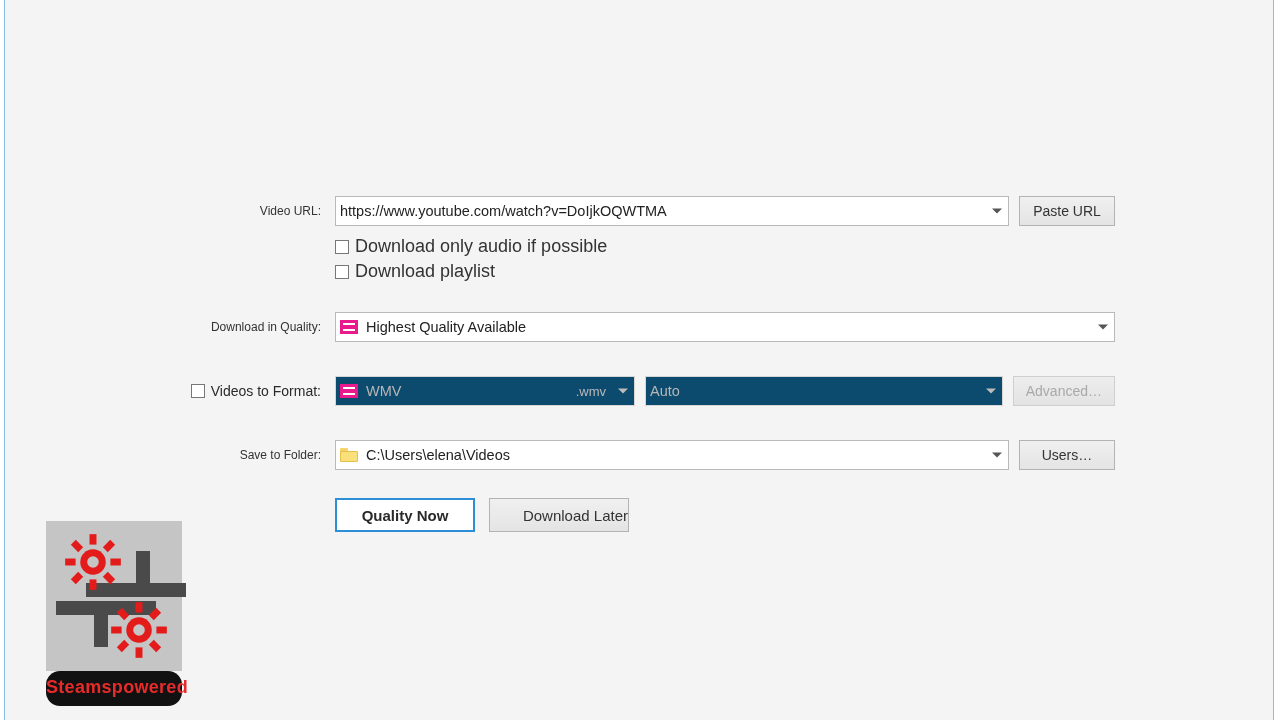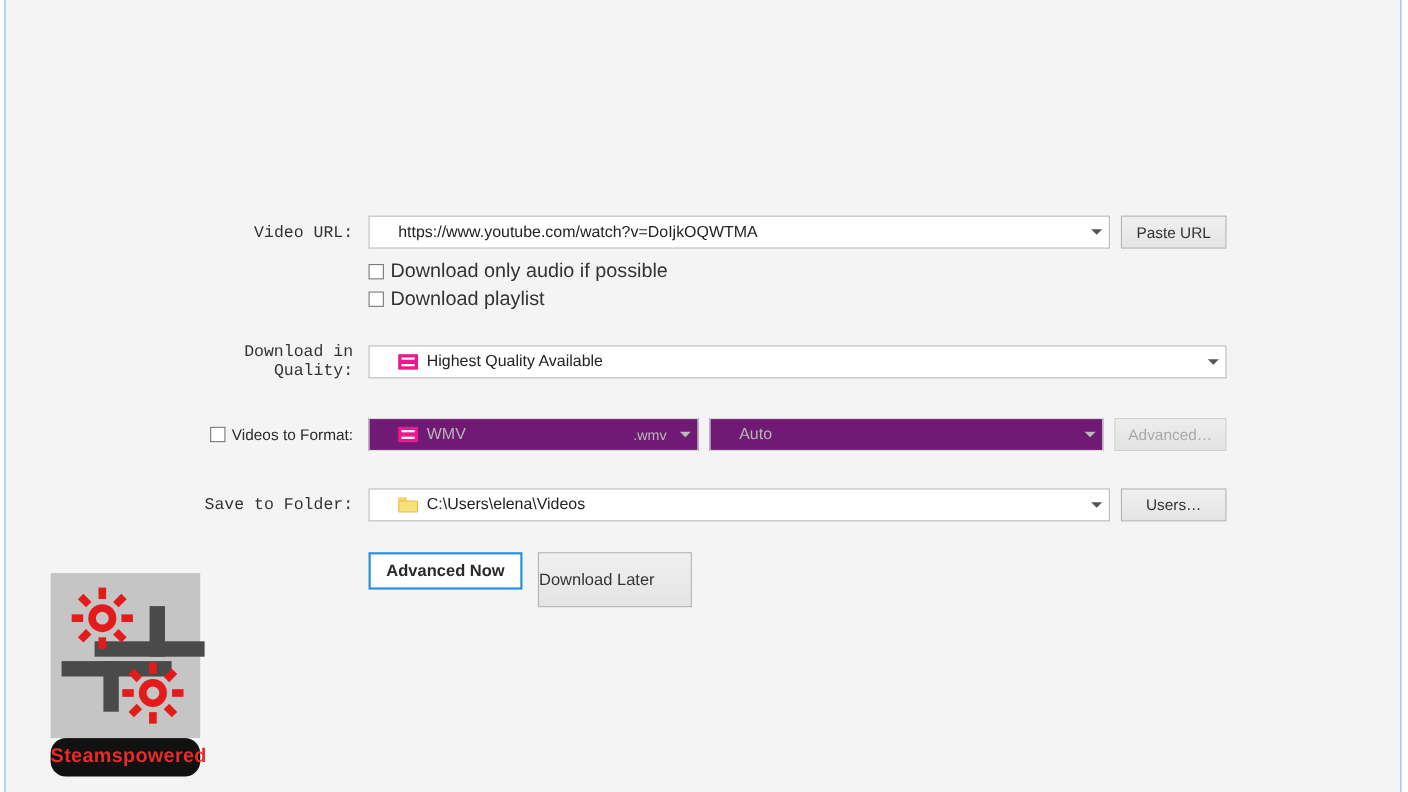--- a/index.html
+++ b/index.html
@@ -29,55 +29,54 @@
   .row {
     display: flex;
     align-items: center;
     margin-bottom: 10px;
   }
   .label-col {
     width: 160px;
     text-align: right;
     padding-right: 14px;
     color: #333;
-    font-size: 15px;
-    font-family: Liberation Mono, monospace;
+    font-size: 12px;
   }
   .field-col {
     flex: 1;
     display: flex;
     align-items: center;
     gap: 10px;
   }
   .combo {
     display: flex;
     align-items: center;
     border: 1px solid #b9b9b9;
     background: #fff;
     height: 30px;
-    padding: 0 26px;
+    padding: 0 4px;
     position: relative;
     flex: 1;
   }
   .combo .drop-arrow {
     position: absolute;
     right: 6px;
     top: 50%;
     transform: translateY(-50%);
     width: 0; height: 0;
     border-left: 5px solid transparent;
     border-right: 5px solid transparent;
     border-top: 5px solid #555;
   }
   .combo .text {
     font-size: 14.5px;
     color: #222;
     white-space: nowrap;
   }
-  .combo.disabled { background: #701a75; border-color: #d6d6d6; }
+  .combo.disabled { background: #0c4a6e; border-color: #d6d6d6; }
   .combo.disabled .text { color: #b7b7b7; }
   .combo.disabled .drop-arrow { border-top-color: #bbb; }
   .btn {
     height: 30px;
     min-width: 96px;
     padding: 0 12px;
     background: linear-gradient(#f0f0f0,#e4e4e4);
     border: 1px solid #b3b3b3;
     font-size: 14px;
     color: #333;
@@ -169,29 +168,29 @@
     border: 2px solid #2b8ed6;
     font-weight: 700;
     font-size: 15px;
     color: #2a2a2a;
     display: flex;
     align-items: center;
     justify-content: center;
     cursor: pointer;
   }
   .secondary-btn {
-    height: 50px;
+    height: 34px;
     min-width: 140px;
     background: linear-gradient(#f0f0f0,#e4e4e4);
     border: 1px solid #b3b3b3;
     font-size: 15px;
     color: #333;
     display: flex;
     align-items: center;
-    justify-content: flex-start;
+    justify-content: flex-end;
     cursor: pointer;
   }
 
   
   .watermark {
     position: absolute;
     left: 46px;
     bottom: 14px;
     width: 136px;
     z-index: 5;
@@ -311,21 +310,21 @@
           <span class="drop-arrow"></span>
         </div>
         <div class="btn">
           <span>Users…</span>
         </div>
       </div>
     </div>
 
     <div class="action-row">
       <div class="primary-btn">
-        <span>Advanced Now</span>
+        <span>Quality Now</span>
       </div>
       <div class="secondary-btn">
         <span>Download Later</span>
       </div>
     </div>
 
   </div>
 </div>
 
 <div class="watermark">

